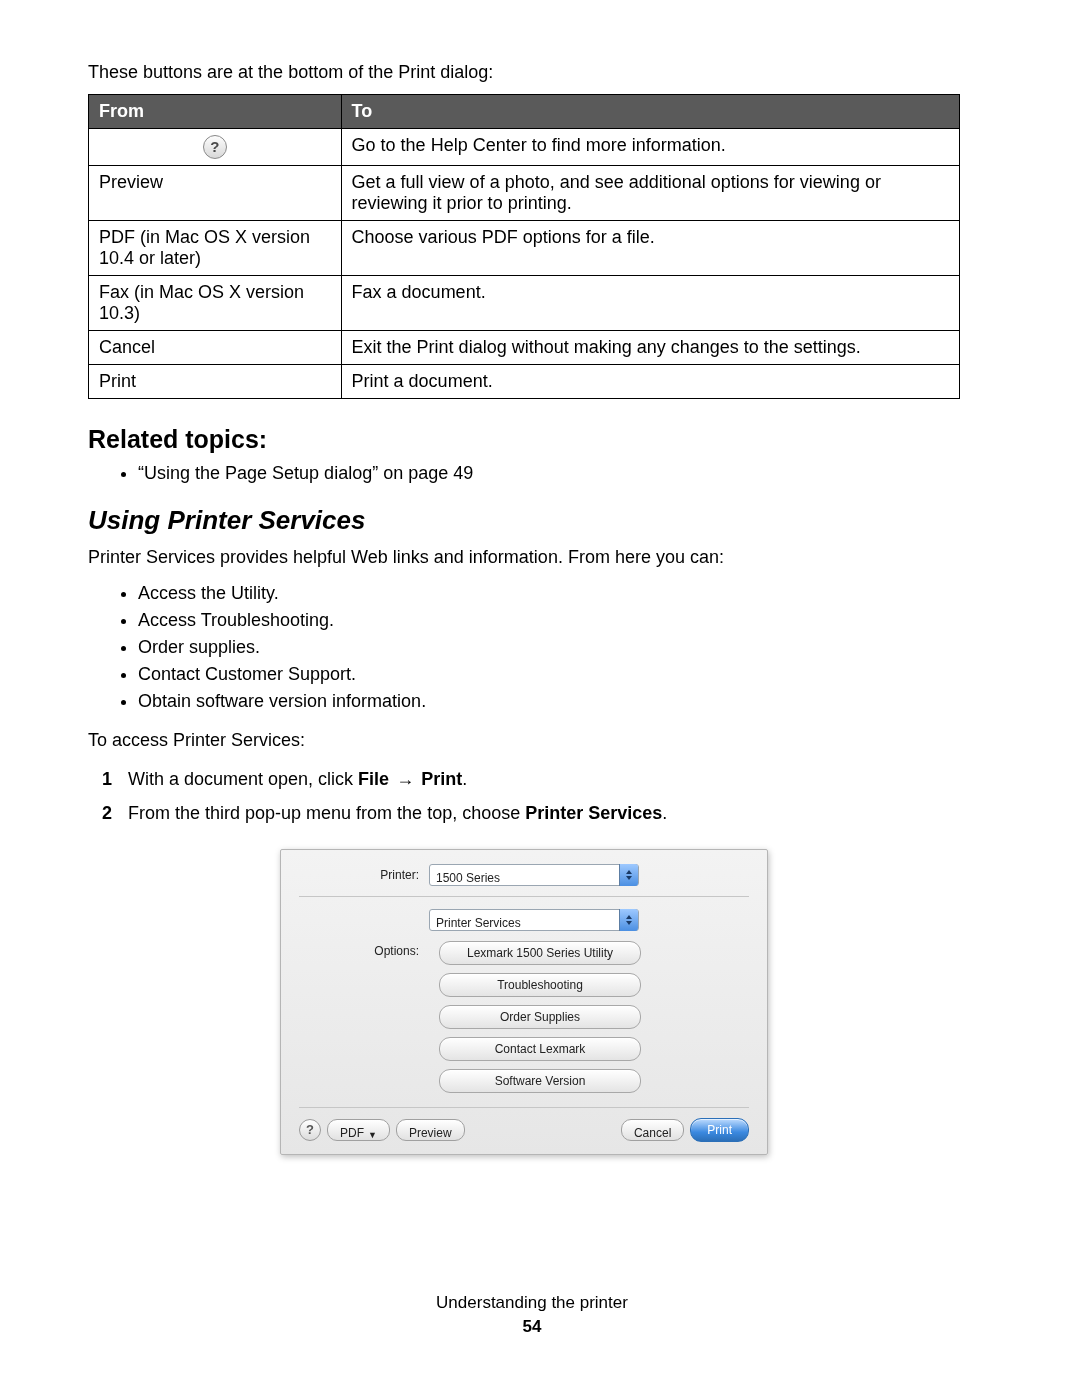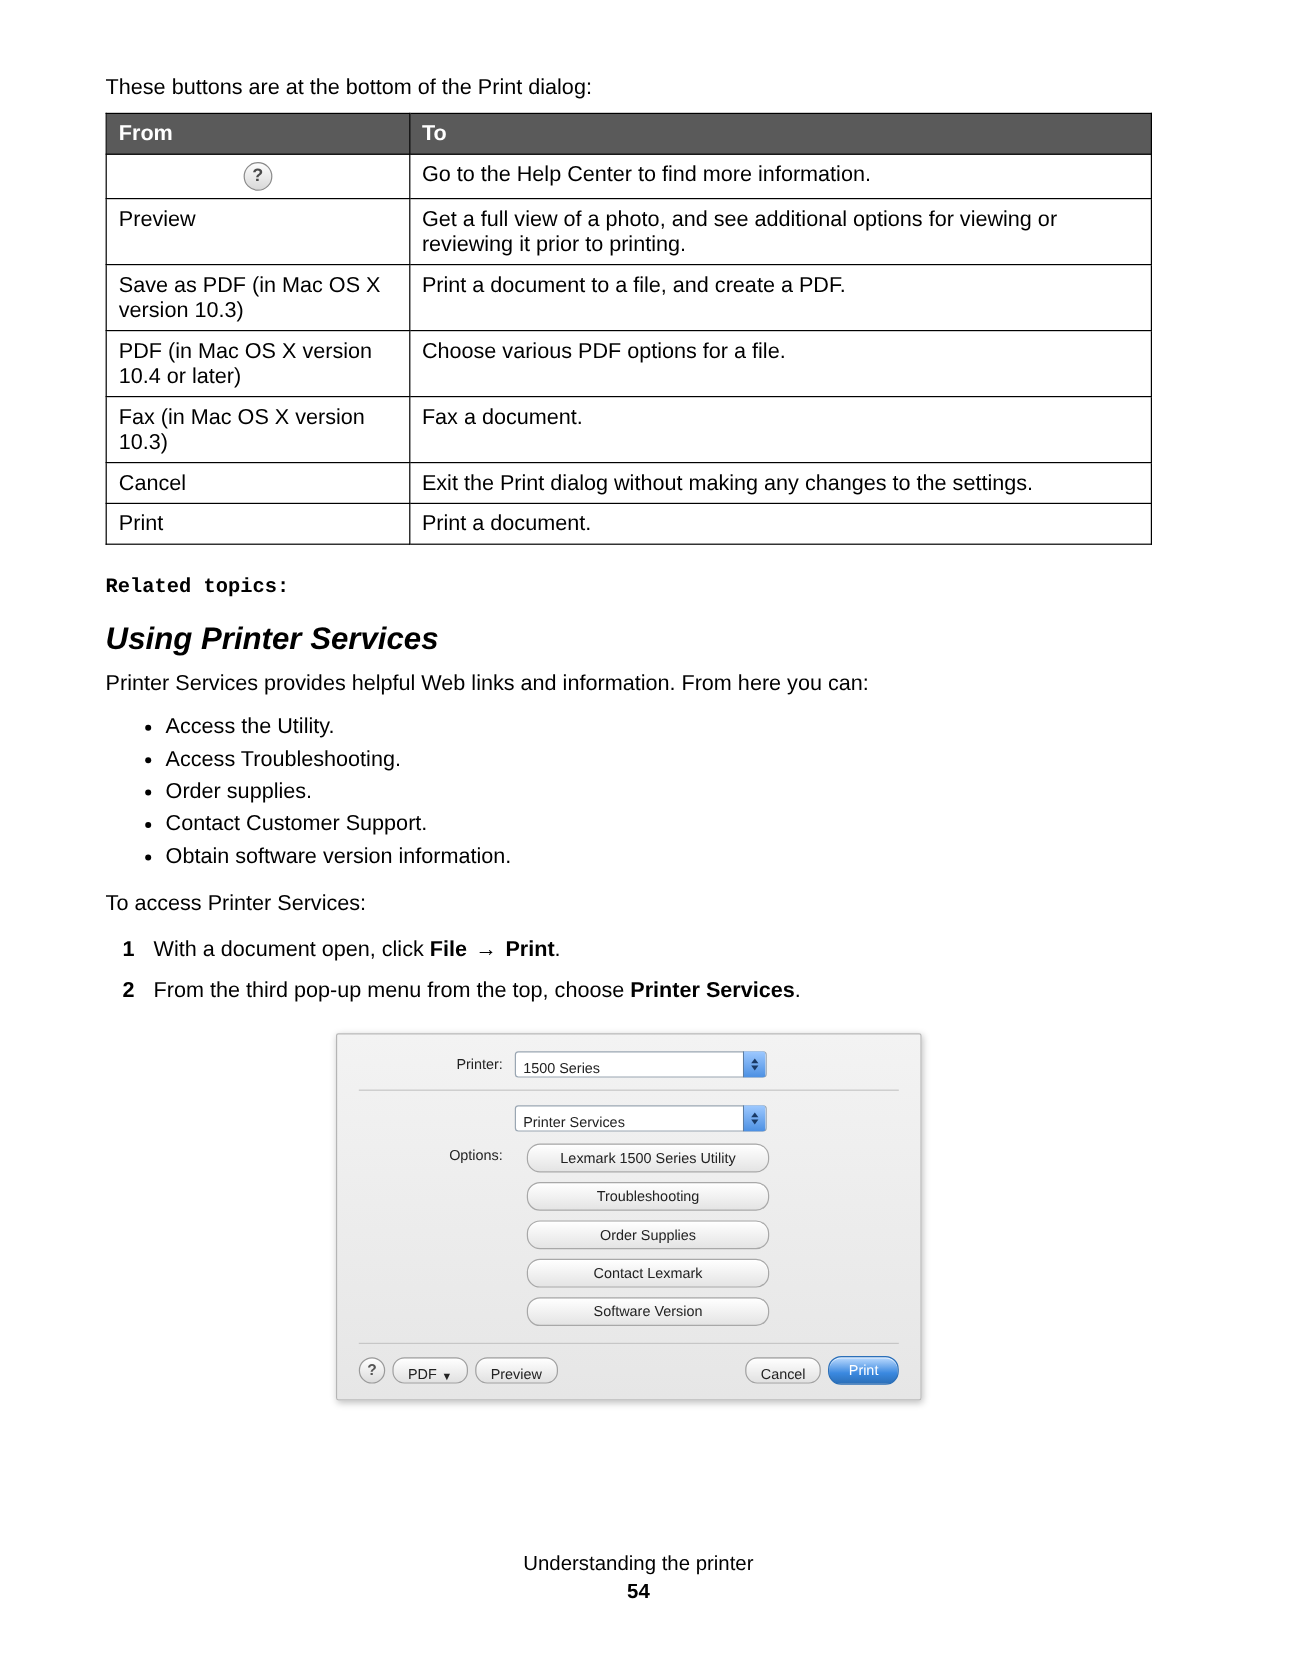--- a/index.html
+++ b/index.html
@@ -49,24 +49,23 @@
     border-radius: 50%;
     background: linear-gradient(#fdfdfd,#d8d8d8);
     border: 1px solid #8a8a8a;
     color: #4a4a4a;
     font-weight: bold;
     font-size: 15px;
     line-height: 22px;
     text-align: center;
   }
   .related-h {
-    font-size: 17px;
+    font-size: 25px;
     font-weight: bold;
     margin: 26px 0 6px 0;
-    font-family: Liberation Mono, monospace;
   }
   ul.bullets {
     margin: 4px 0 14px 0;
     padding-left: 50px;
     font-size: 18px;
     line-height: 1.5;
   }
   ul.bullets li { margin: 0; }
   .section-h {
     font-size: 26px;
@@ -207,43 +206,42 @@
         <td class="col-click help-icon-cell">
           <span class="help-circle">?</span>
         </td>
         <td>Go to the Help Center to find more information.</td>
       </tr>
       <tr>
         <td class="col-click">Preview</td>
         <td>Get a full view of a photo, and see additional options for viewing or reviewing it prior to printing.</td>
       </tr>
       <tr>
-        <td class="col-click">Save as PDF (in Mac OS X version 10.3)</td>
-        <td>Print a document to a file, and create a PDF.</td>
-      </tr>
-      <tr>
         <td class="col-click">PDF (in Mac OS X version 10.4 or later)</td>
         <td>Choose various PDF options for a file.</td>
       </tr>
       <tr>
         <td class="col-click">Fax (in Mac OS X version 10.3)</td>
         <td>Fax a document.</td>
       </tr>
       <tr>
         <td class="col-click">Cancel</td>
         <td>Exit the Print dialog without making any changes to the settings.</td>
       </tr>
       <tr>
         <td class="col-click">Print</td>
         <td>Print a document.</td>
       </tr>
     </tbody>
   </table>
 
   <div class="related-h">Related topics:</div>
+  <ul class="bullets">
+    <li>“Using the Page Setup dialog” on page 49</li>
+  </ul>
 
   <div class="section-h">Using Printer Services</div>
   <p class="body-text">Printer Services provides helpful Web links and information. From here you can:</p>
   <ul class="bullets">
     <li>Access the Utility.</li>
     <li>Access Troubleshooting.</li>
     <li>Order supplies.</li>
     <li>Contact Customer Support.</li>
     <li>Obtain software version information.</li>
   </ul>

